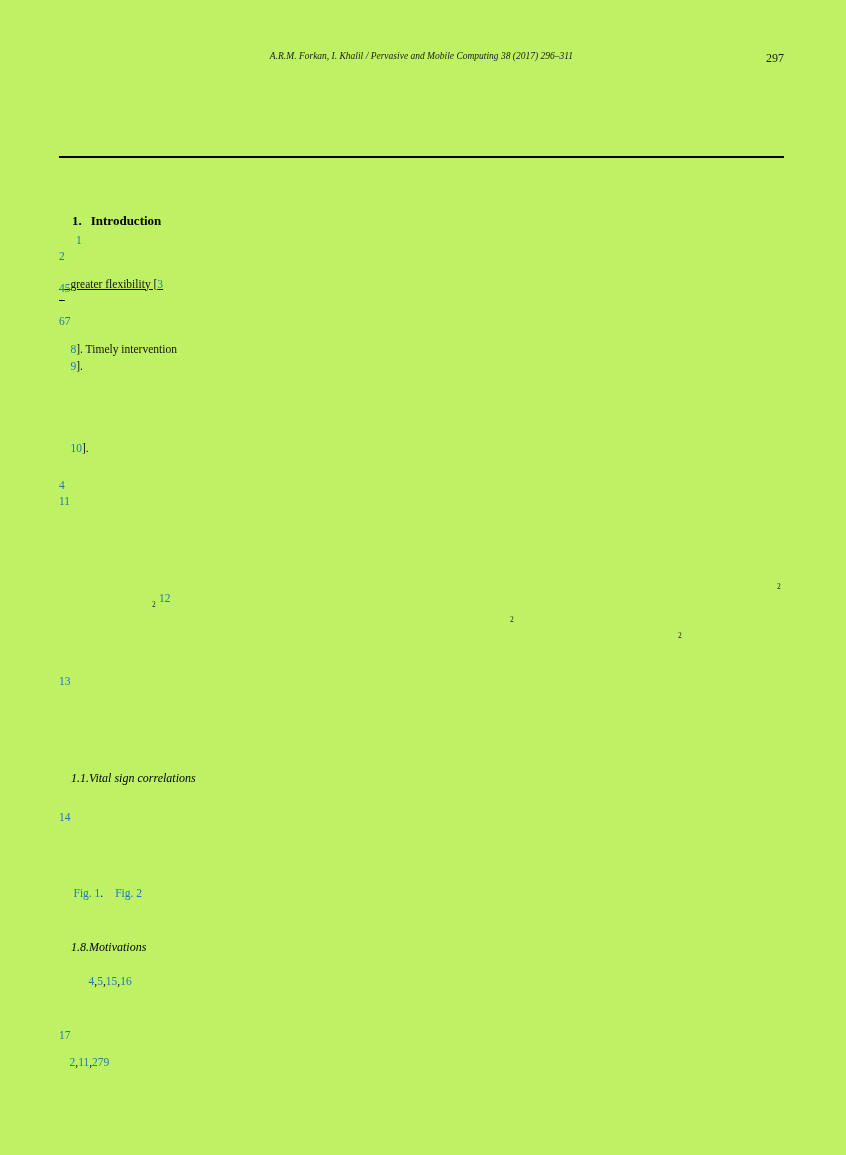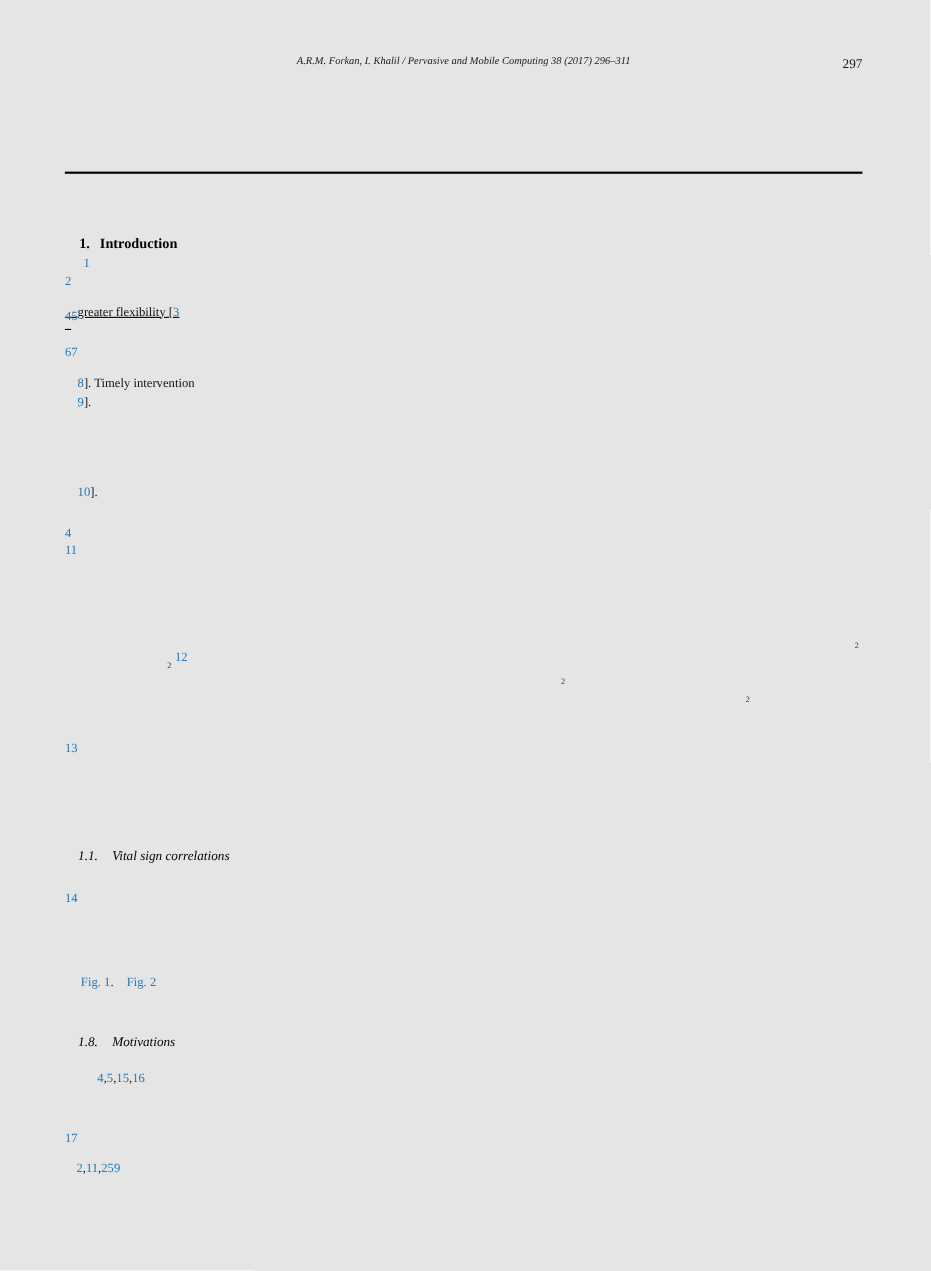--- a/index.html
+++ b/index.html
@@ -4,21 +4,21 @@
 <style>
   html, body {
     margin: 0;
     padding: 0;
     background: #ffffff;
   }
   .page {
     position: relative;
     width: 846px;
     height: 1155px;
-    background: #e5e5e5;
+    background: #bef264;
     font-family: "Liberation Serif", "DejaVu Serif", serif;
     color: #000000;
     overflow: hidden;
   }
   .abs { position: absolute; line-height: 1; white-space: pre; }
 
   
   .running-title {
     left: 59px; top: 52px; width: 725px;
     text-align: center;
@@ -33,21 +33,21 @@
   }
   .rule {
     left: 59px; top: 156px; width: 725px; height: 1.5px;
     background: #000000;
   }
 
   
   .h-intro { left: 59px; top: 201px; font-size: 13px; font-weight: bold; }
   .h-intro .h-label { margin-left: 9px; }
   .h-sub { font-size: 12px; font-style: italic; }
-  .h-sub .h-label { margin-left: 13px; }
+  .h-sub .h-label { margin-left: 0; }
   .h-11 { left: 59px; top: 760px; }
   .h-12 { left: 59px; top: 929px; }
 
   
   .frag { font-size: 11.5px; }
   .link { color: #2279b5; }
   .blk  { color: #111111; }
   .sub2 { font-size: 7.5px; color: #222222; }
 
   .f-cite1   { left: 76px;  top: 235px; }
@@ -137,16 +137,16 @@
     <span>1.8.</span><span class="h-label">Motivations</span>
   </div>
 
   <div class="abs frag f-lista">
     <span class="link">4</span><span class="blk">,</span><span class="link">5</span><span class="blk">,</span><span class="link">15</span><span class="blk">,</span><span class="link">16</span>
   </div>
 
   <div class="abs frag f-cite17"><span class="link">17</span></div>
 
   <div class="abs frag f-listb">
-    <span class="link">2</span><span class="blk">,</span><span class="link">11</span><span class="blk">,</span><span class="link">259</span>
+    <span class="link">2</span><span class="blk">,</span><span class="link">11</span><span class="blk">,</span><span class="link">279</span>
   </div>
 
 </div>
 
 </body></html>

